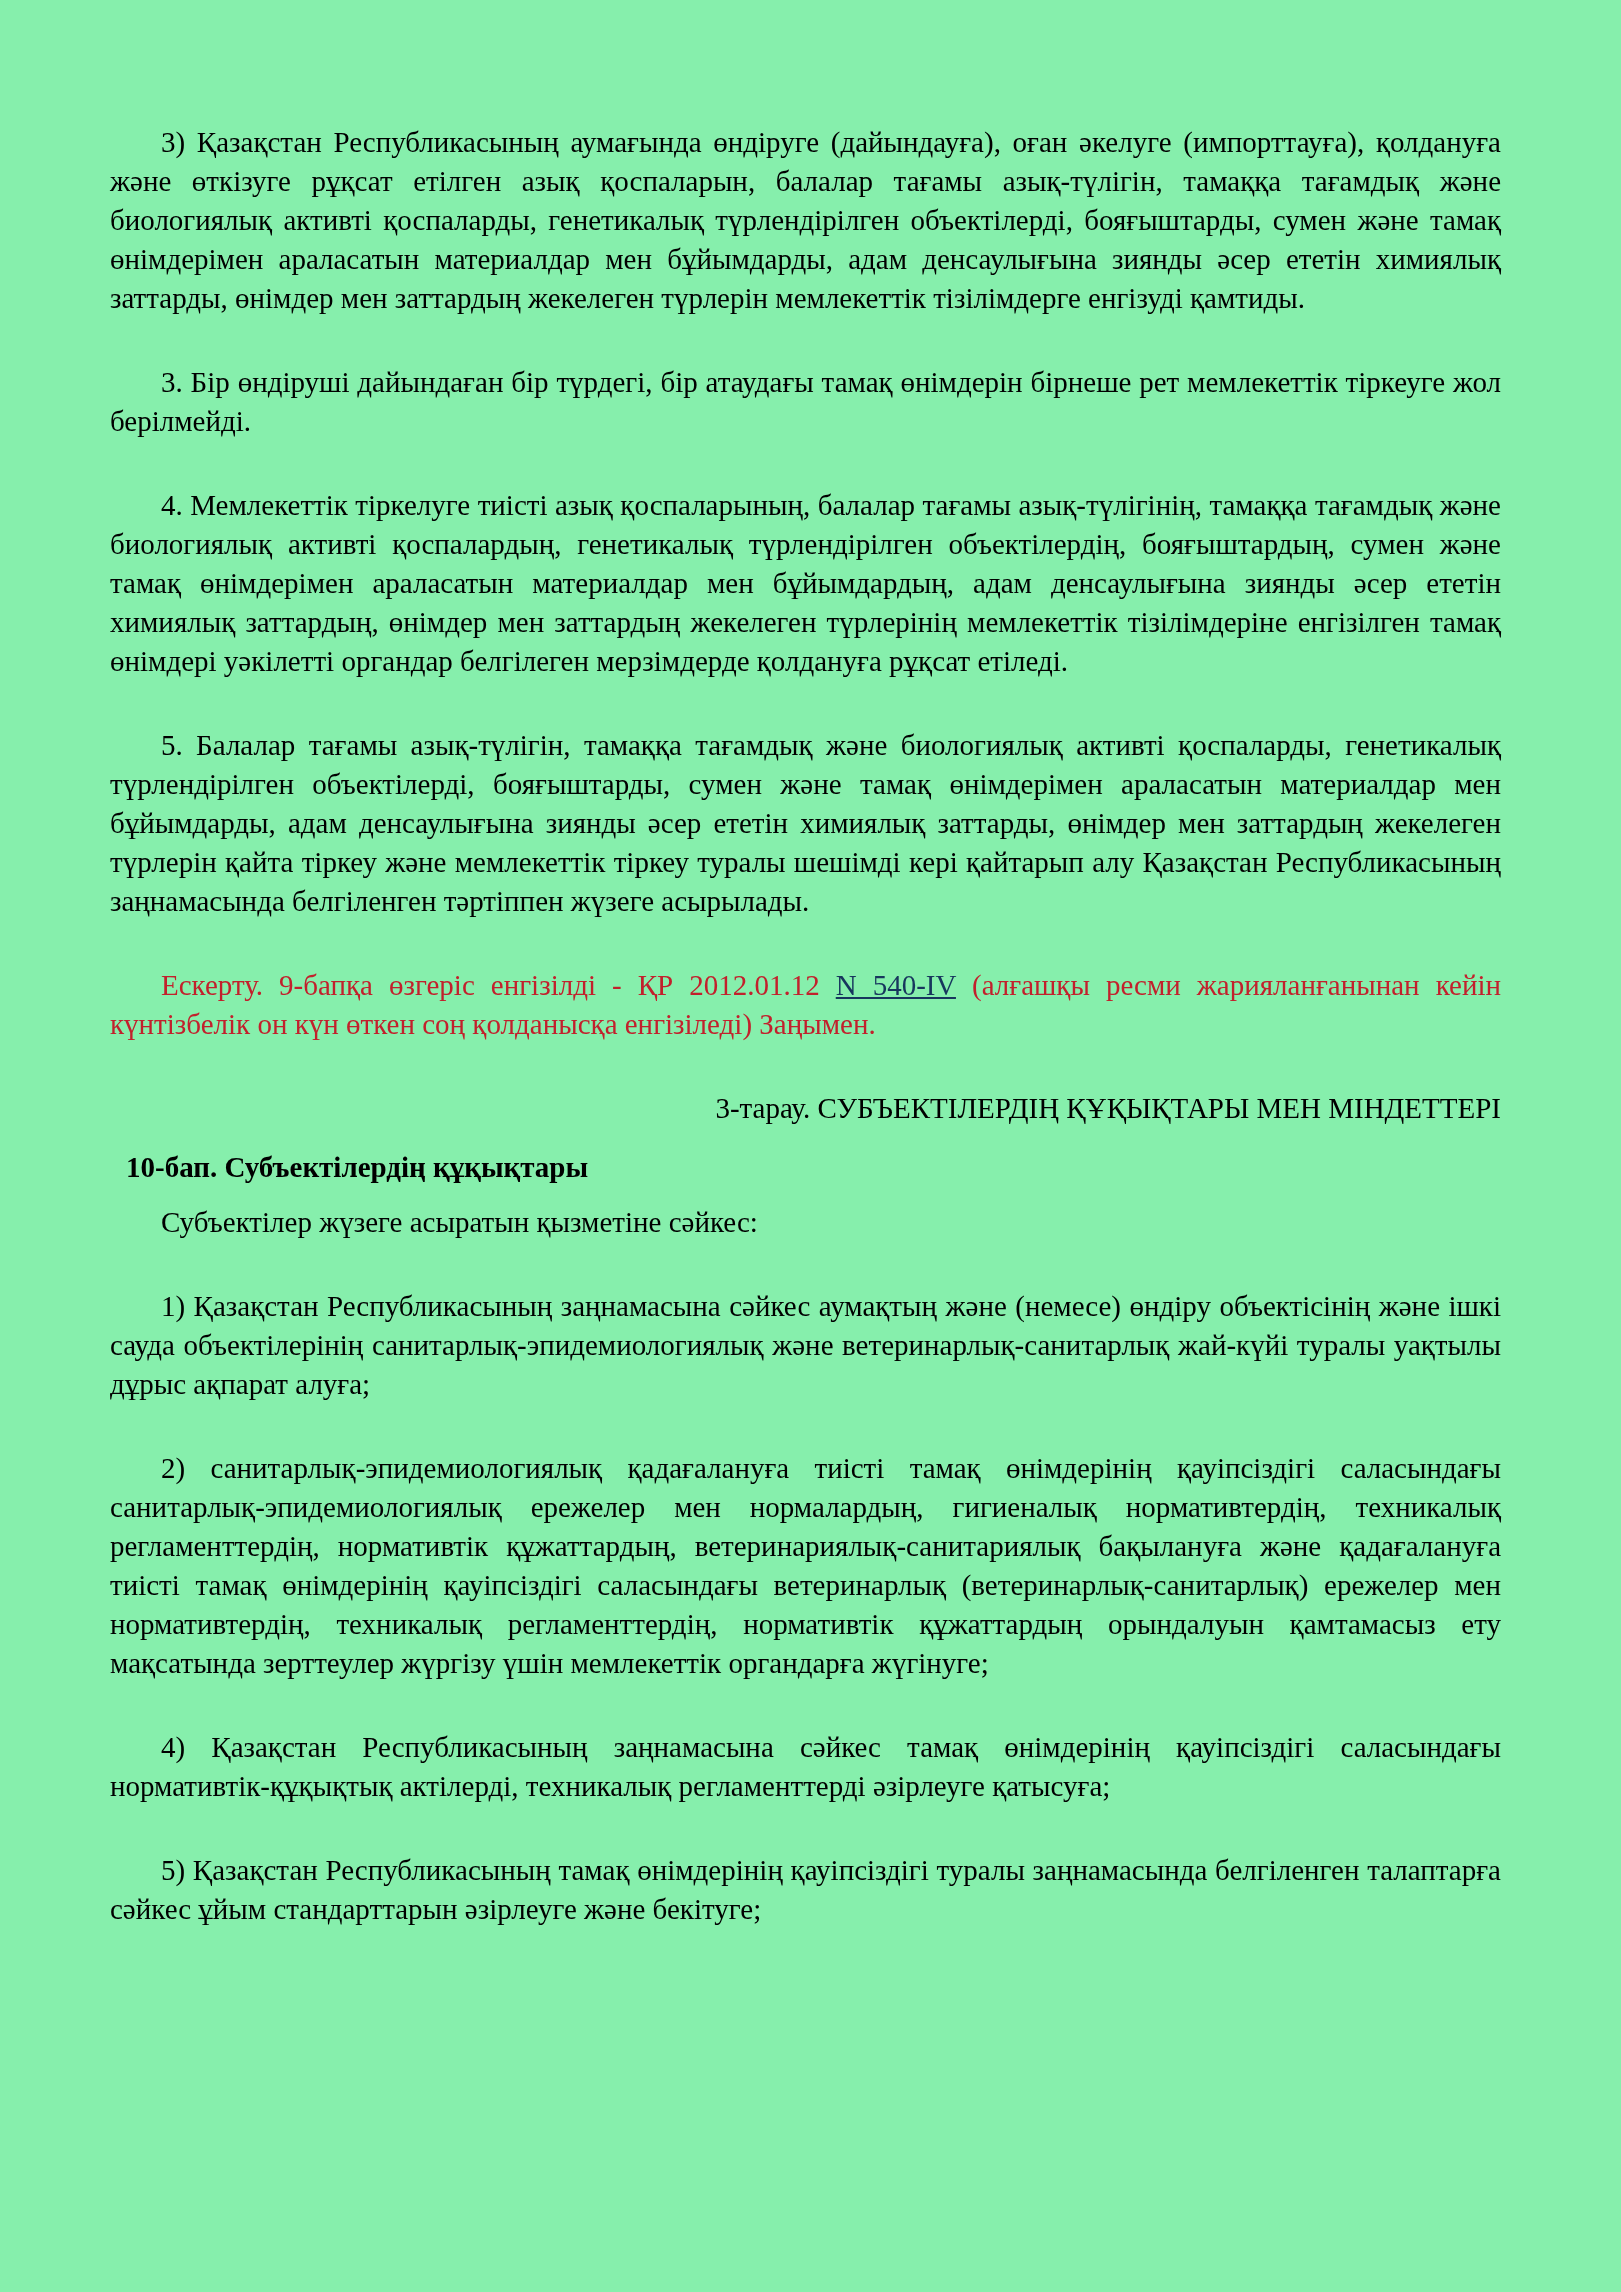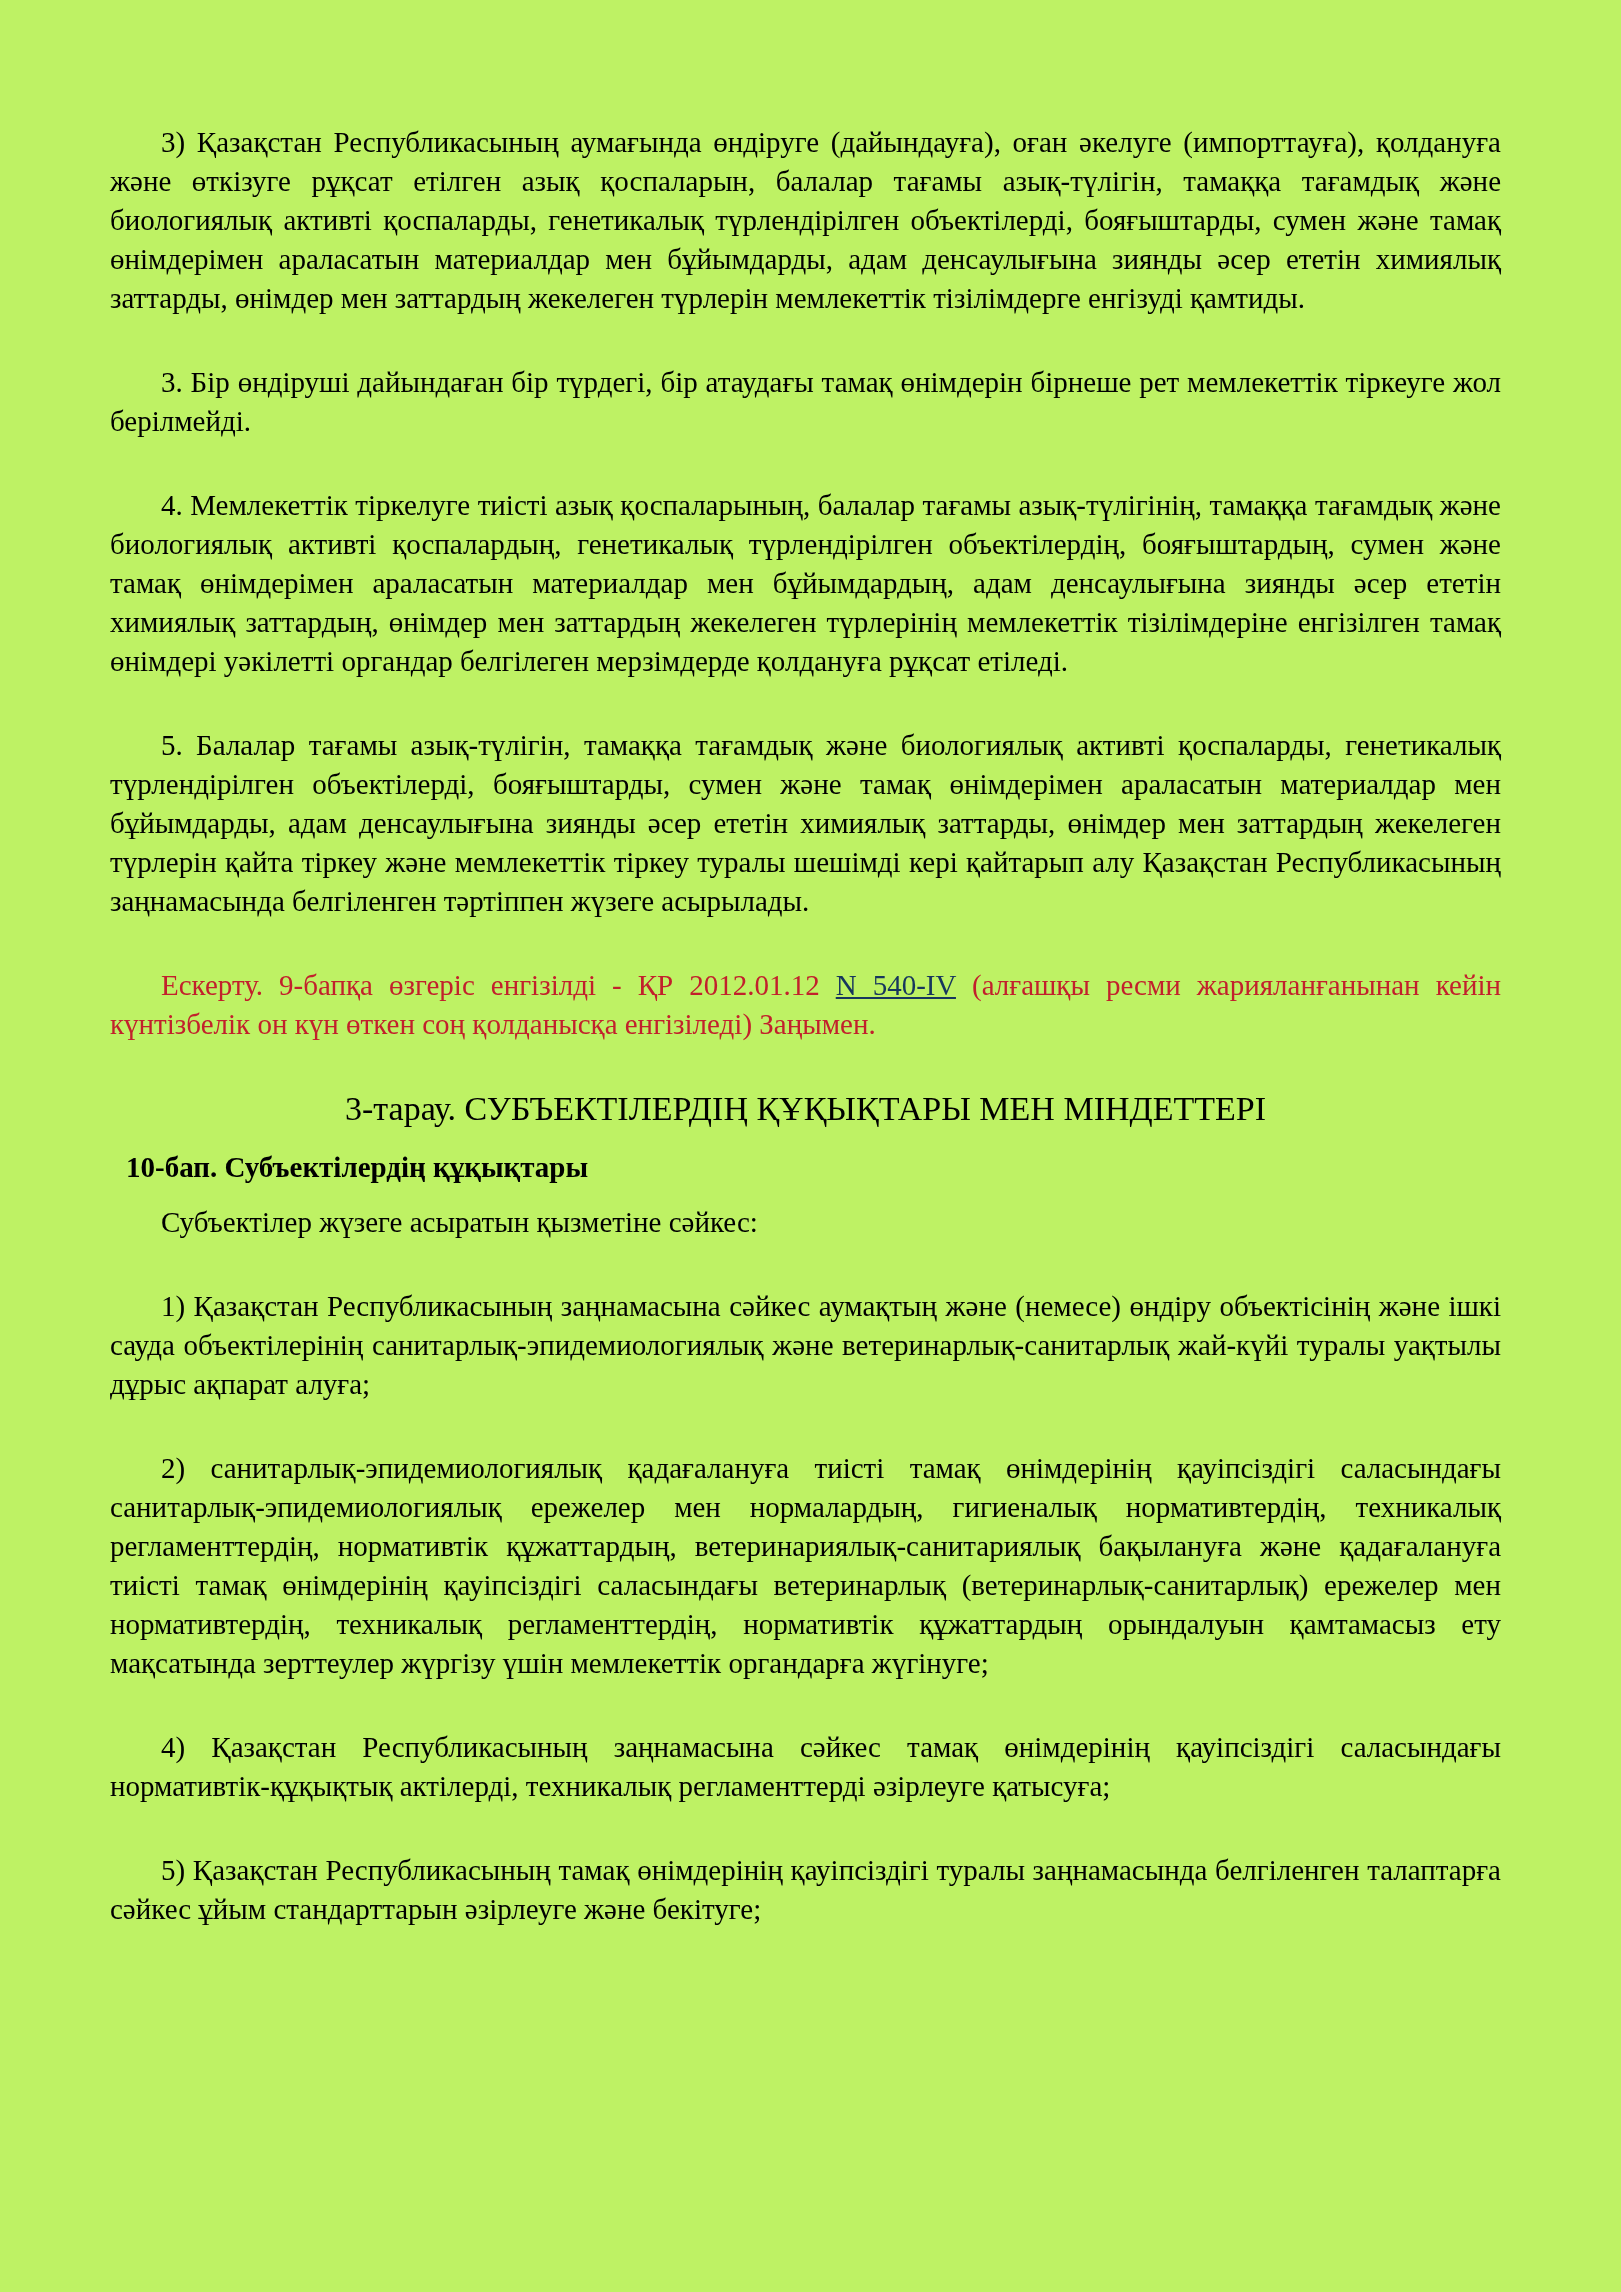--- a/index.html
+++ b/index.html
@@ -10,21 +10,21 @@
   body {
     width: 1621px;
     height: 2293px;
     overflow: hidden;
   }
   .page {
     box-sizing: border-box;
     width: 1621px;
     height: 2293px;
     padding: 123px 120px 19.6px 110px;
-    background: #bef264;
+    background: #86efac;
     font-family: "Liberation Serif", "DejaVu Serif", serif;
     font-size: 29px;
     line-height: 39px;
     color: #000000;
   }
   .para {
     margin: 0 0 45px 0;
     text-indent: 51px;
     text-align: justify;
   }
@@ -35,23 +35,23 @@
     color: #c2202c;
   }
   .note a {
     color: #17365d;
     text-decoration: underline;
     cursor: pointer;
   }
   .chapter-heading {
     margin: 0 0 19.6px 0;
     text-indent: 0;
-    text-align: center;
+    text-align: right;
     font-weight: normal;
-    font-size: 34px;
+    font-size: 29px;
     line-height: 39px;
   }
   .article-heading {
     margin: 16px;
     text-indent: 0;
     text-align: left;
     font-weight: bold;
     font-size: 29px;
     line-height: 39px;
   }

